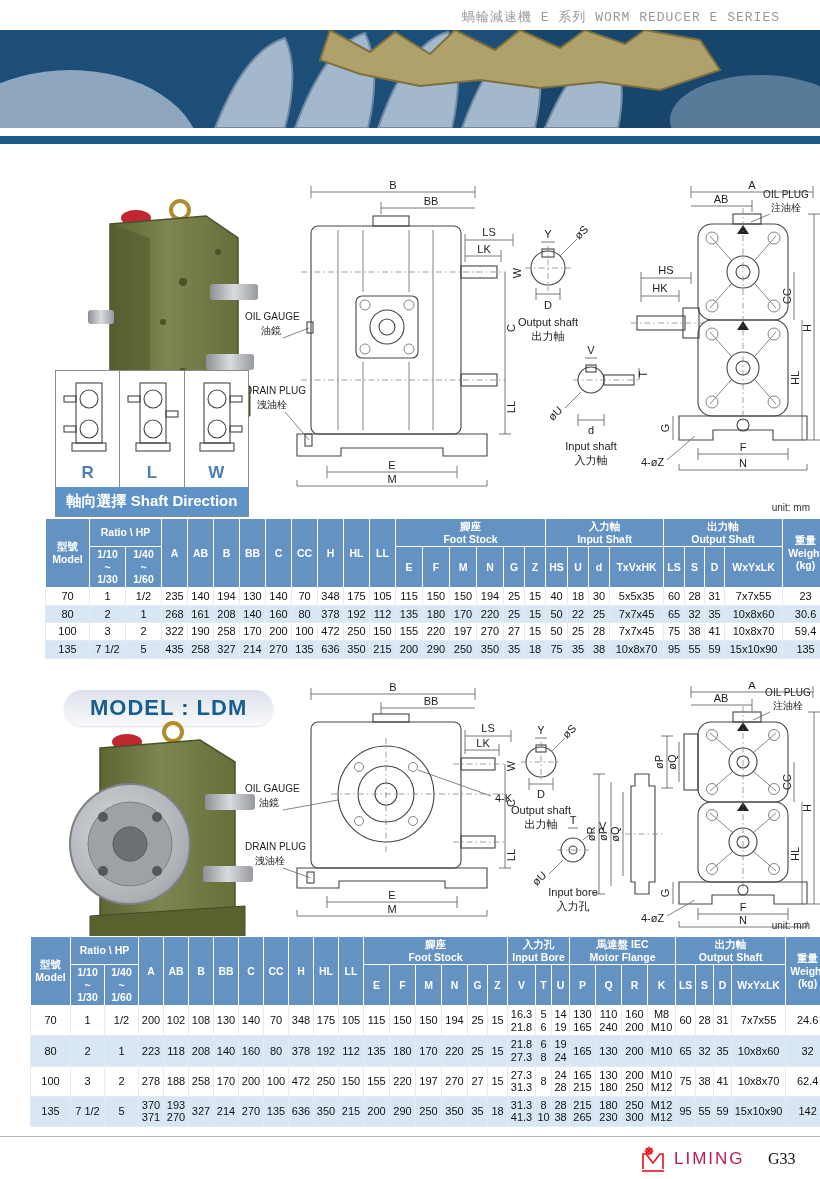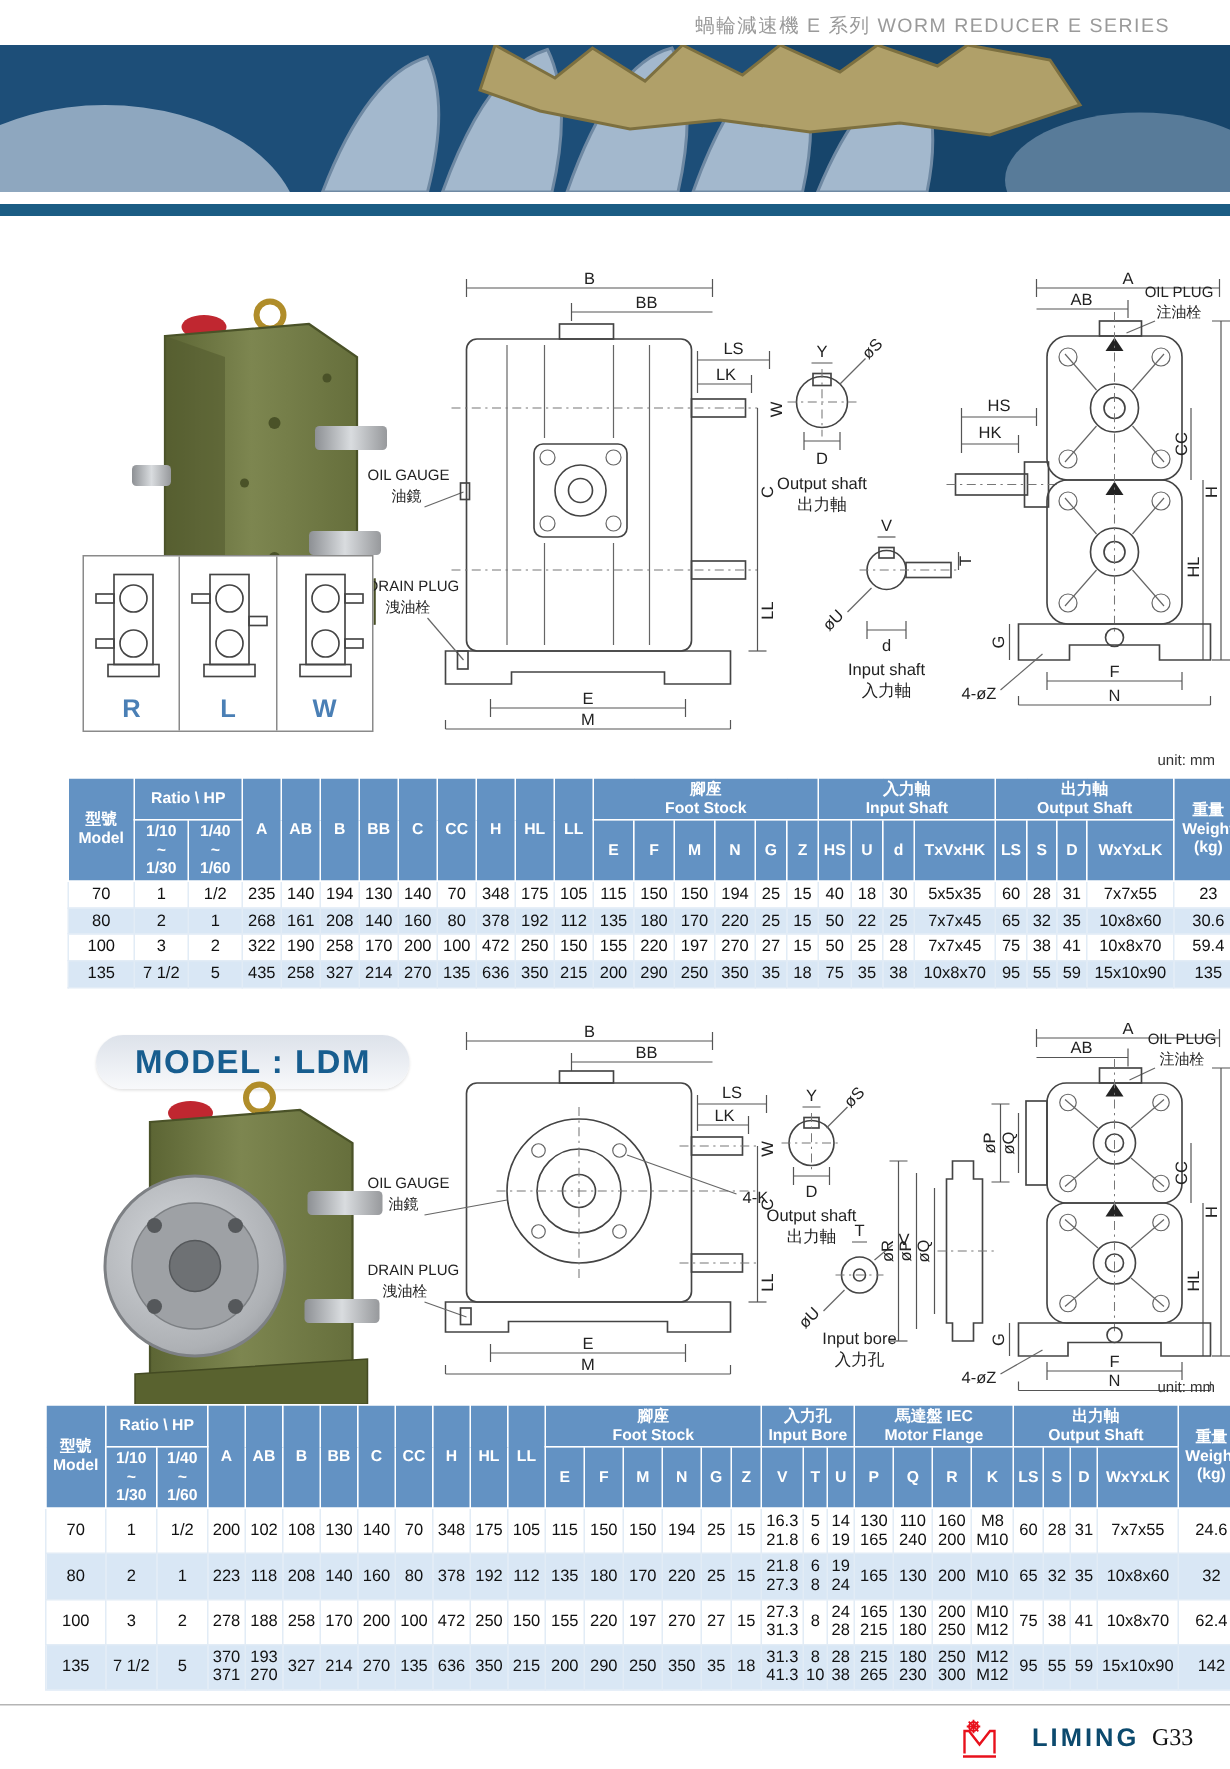--- a/index.html
+++ b/index.html
@@ -1,19 +1,19 @@
 <!DOCTYPE html>
 <html><head>
 <meta charset="utf-8">
 <style>
   html,body{margin:0;padding:0;background:#fff;}
   #page{position:relative;width:820px;height:1179px;background:#fff;overflow:hidden;
         font-family:"Liberation Sans","DejaVu Sans",sans-serif;}
   
-  .topstrip{position:absolute;left:0;top:0;width:820px;height:30px;}
+  .topstrip{position:absolute;left:0;top:0;width:820px;height:30px;font-family:Liberation Mono, monospace;}
   .topstrip .t{position:absolute;right:40px;top:8px;font-size:13px;color:#9a9a9a;letter-spacing:1px;}
   
   .hero{position:absolute;left:0;top:30px;width:820px;height:98px;background:#1d4e78;overflow:hidden;}
   .tealbar{position:absolute;left:0;top:136px;width:820px;height:8px;background:#1b5d84;}
   
   .pill{position:absolute;height:36px;border-radius:18px;background:linear-gradient(#dde2ea,#f8f9fb);
         display:flex;align-items:center;padding:0 26px;box-shadow:0 1px 2px rgba(0,0,0,.12);}
   .pill span{font-size:22px;font-weight:bold;color:#175d8f;letter-spacing:1px;}
   
   .shaftbox{position:absolute;left:55px;top:370px;width:192px;border:1px solid #8a8a8a;background:#fff;}
@@ -35,21 +35,21 @@
   svg text{font-family:"Liberation Sans","DejaVu Sans",sans-serif;font-size:11px;fill:#222;}
   svg .small{font-size:10px;}
   svg .ln{stroke:#444;fill:none;stroke-width:1.1;}
   svg .thin{stroke:#666;fill:none;stroke-width:.8;}
   svg .dim{stroke:#555;fill:none;stroke-width:.8;}
   svg .cl{stroke:#777;fill:none;stroke-width:.7;stroke-dasharray:6 3 1.5 3;}
   
   .footline{position:absolute;left:0;top:1136px;width:820px;border-top:1px solid #b5b5b5;}
   .footer{position:absolute;left:0;top:1144px;width:820px;height:32px;}
   .brand{position:absolute;left:640px;top:2px;display:flex;align-items:center;}
-  .brand .nm{color:#0c4a6e;font-weight:bold;font-size:17px;letter-spacing:2px;margin-left:22px;}
+  .brand .nm{color:#be185d;font-weight:normal;font-size:17px;letter-spacing:2px;margin-left:8px;}
   .pageno{position:absolute;left:768px;top:6px;font-family:"Liberation Serif",serif;font-size:16px;color:#111;}
 </style>
 </head>
 <body>
 
 <div id="page">
 
   <div class="topstrip">
     <div class="t">蝸輪減速機 E 系列 WORM REDUCER E SERIES</div>
   </div>
@@ -291,20 +291,21 @@
           <rect class="ln" x="16" y="8" width="26" height="60"></rect>
           <circle class="ln" cx="29" cy="24" r="9"></circle>
             <circle class="ln" cx="29" cy="54" r="9"></circle>
           <rect class="ln" x="42" y="21" width="12" height="6"></rect>
             <rect class="ln" x="42" y="51" width="12" height="6"></rect>
           <rect class="ln" x="12" y="68" width="34" height="8"></rect>
         </svg>
         <div class="lbl">W</div>
       </div>
     </div>
+    <div class="shaftcap">軸向選擇 Shaft Direction</div>
   </div>
 
   <div class="unit" style="right:10px;top:502px;">unit: mm</div>
 
   <table class="spec" style="left:45px;top:518px;width:770px;">
     <colgroup>
       <col style="width:44px">
         <col style="width:36px">
         <col style="width:36px">
       <col style="width:26px">

